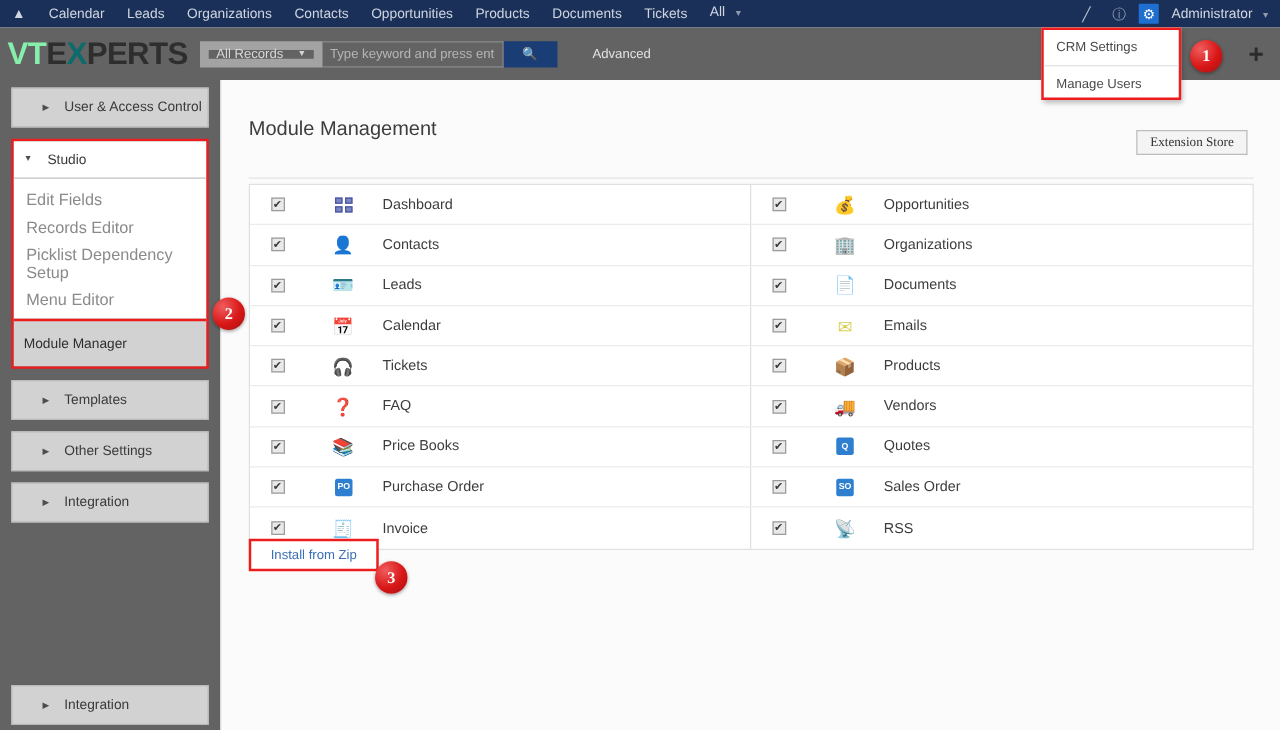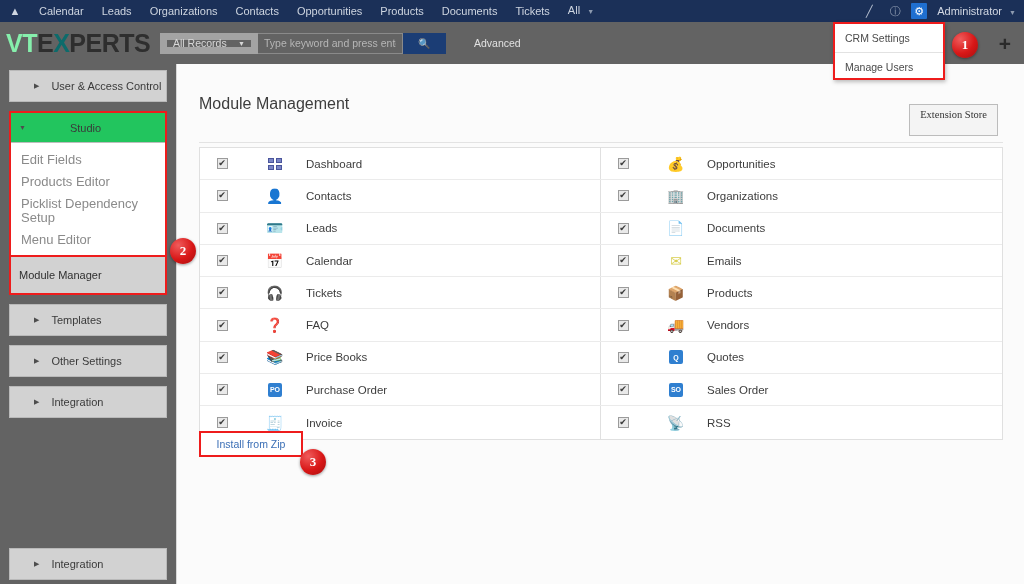--- a/index.html
+++ b/index.html
@@ -91,24 +91,23 @@
     background: #636363; padding: 6px 9px 0 9px;
   }
   .sb-group {
     background: #d2d2d2; border: 1px solid #b9b9b9; height: 32px;
     display: flex; align-items: center; padding-left: 24px;
     font-size: 11px; color: #3a3a3a; margin-bottom: 9px; cursor: pointer;
   }
   .sb-arrow { font-size: 7px; margin-right: 12px; color: #4d4d4d; }
   .sb-studio-box { border: 2px solid #ee1c1c; margin-bottom: 9px; }
   .sb-studio-head {
-    background: #22c55e; height: 30px; display: flex; align-items: center;
+    background: #ffffff; height: 30px; display: flex; align-items: center;
     padding-left: 8px; font-size: 11px; color: #3a3a3a; cursor: pointer;
     border-bottom: 1px solid #bdbdbd;
-    gap: 32px;
   }
   .sb-sublist { background: #fff; padding: 6px 0 4px 0; }
   .sb-sub {
     font-size: 13px; color: #8a8a8a; padding: 4px 0 4px 10px;
     line-height: 14px; cursor: pointer;
   }
   .sb-active {
     background: #d2d2d2; height: 38px; display: flex; align-items: center;
     padding-left: 8px; font-size: 11px; color: #2f2f2f; cursor: pointer;
     border-top: 2px solid #ee1c1c;
@@ -126,21 +125,21 @@
 
   
   .main {
     position: absolute; left: 176px; top: 64px; width: 848px; height: 520px;
     background: #fbfbfb; border-left: 1px solid #d8d8d8;
   }
   .page-title {
     position: absolute; left: 22px; top: 31px; font-size: 16px; color: #3d3d3d;
   }
   .ext-store-btn {
-    position: absolute; right: 26px; top: 40px; height: 32px;
+    position: absolute; right: 26px; top: 40px; height: 20px;
     border: 1px solid #bcbcbc; background: #f4f4f4; color: #333;
     font-size: 10.5px; padding: 0 10px; cursor: pointer;
     font-family: "Liberation Serif", serif; line-height: 19px;
   }
   .divider {
     position: absolute; left: 22px; top: 78px; width: 804px; height: 1px; background: #e3e3e3;
   }
 
   .table {
     position: absolute; left: 22px; top: 83px; width: 804px;
@@ -237,21 +236,21 @@
       <span>User &amp; Access Control</span>
     </div>
 
     <div class="sb-studio-box">
       <div class="sb-studio-head">
         <span class="sb-arrow">▼</span>
         <span>Studio</span>
       </div>
       <div class="sb-sublist">
         <div class="sb-sub">Edit Fields</div>
-        <div class="sb-sub">Products Editor</div>
+        <div class="sb-sub">Records Editor</div>
         <div class="sb-sub">Picklist Dependency Setup</div>
         <div class="sb-sub">Menu Editor</div>
       </div>
       <div class="sb-active">Module Manager</div>
     </div>
 
     <div class="sb-group">
       <span class="sb-arrow">▶</span>
       <span>Templates</span>
     </div>

